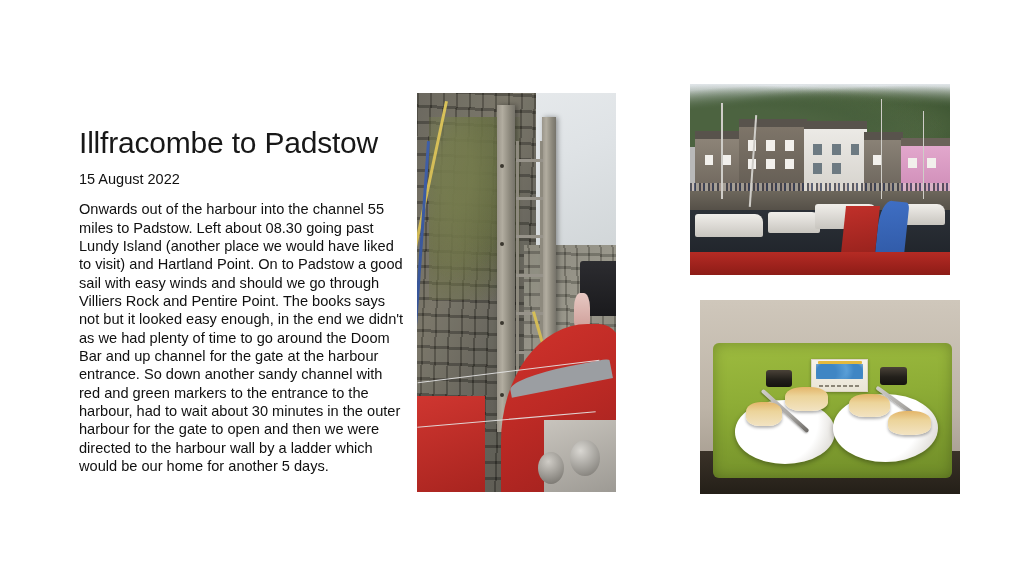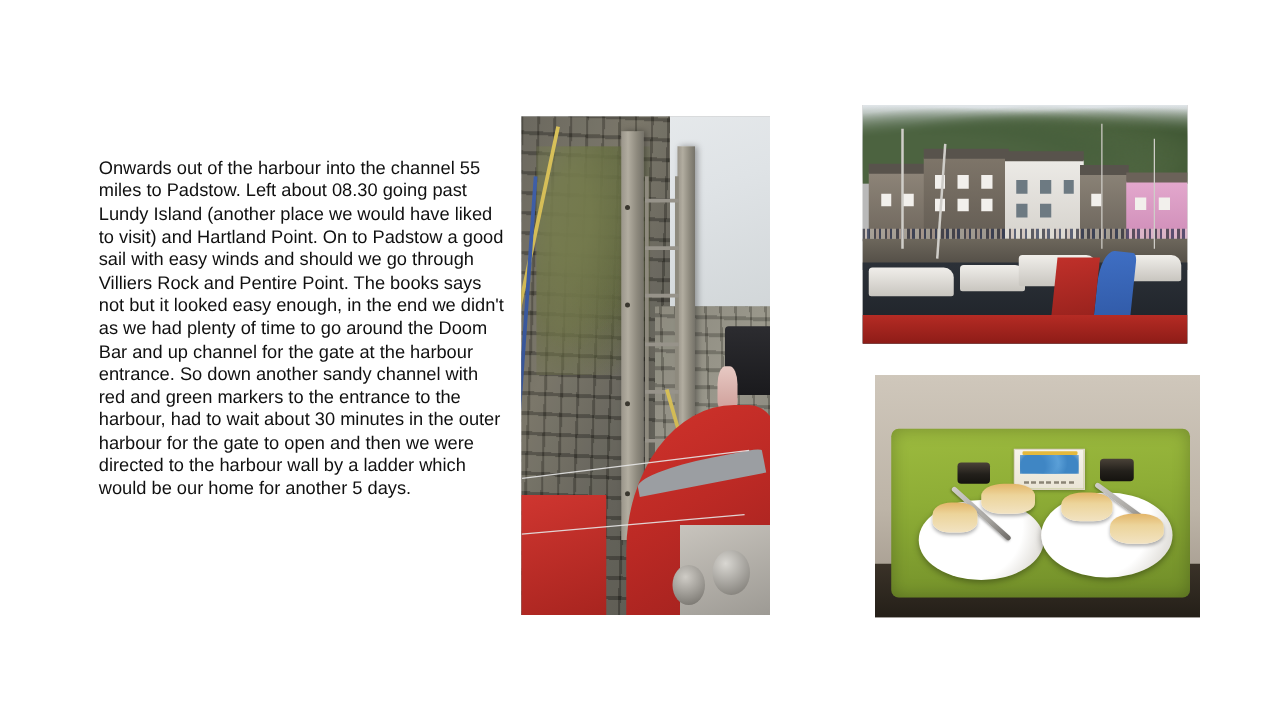--- a/index.html
+++ b/index.html
@@ -417,20 +417,22 @@
     left: 12%; bottom: 13%; right: 12%; height: 6%;
     background: repeating-linear-gradient(90deg, #8b8576 0 4px, transparent 4px 6px);
   }
 </style>
 </head>
 <body>
 
 <div class="slide">
 
   <div class="text-col">
+    <h1 class="slide-title">Illfracombe to Padstow</h1>
+    <div class="slide-date">15 August 2022</div>
     <p class="slide-body">Onwards out of the harbour into the channel 55 miles to Padstow.   Left about 08.30 going past Lundy Island (another place we would have liked to visit) and Hartland Point.   On to Padstow a good sail with easy winds and should we go through Villiers Rock and Pentire Point.  The books says not but it looked easy enough, in the end we didn't as we had plenty of time to go around the Doom Bar and up channel for the gate at the harbour entrance.    So down another sandy channel with red and green markers to the entrance to the harbour, had to wait about 30 minutes in the outer harbour for the gate to open and then we were directed to the harbour wall by a ladder which would be our home for another 5 days.</p>
   </div>
 
   <div class="photo photo-wall">
     <div class="wall-sky"></div>
     <div class="wall-stone"></div>
     <div class="wall-stone-right"></div>
     <div class="wall-weeds"></div>
 
     <div class="wall-vehicle"></div>

